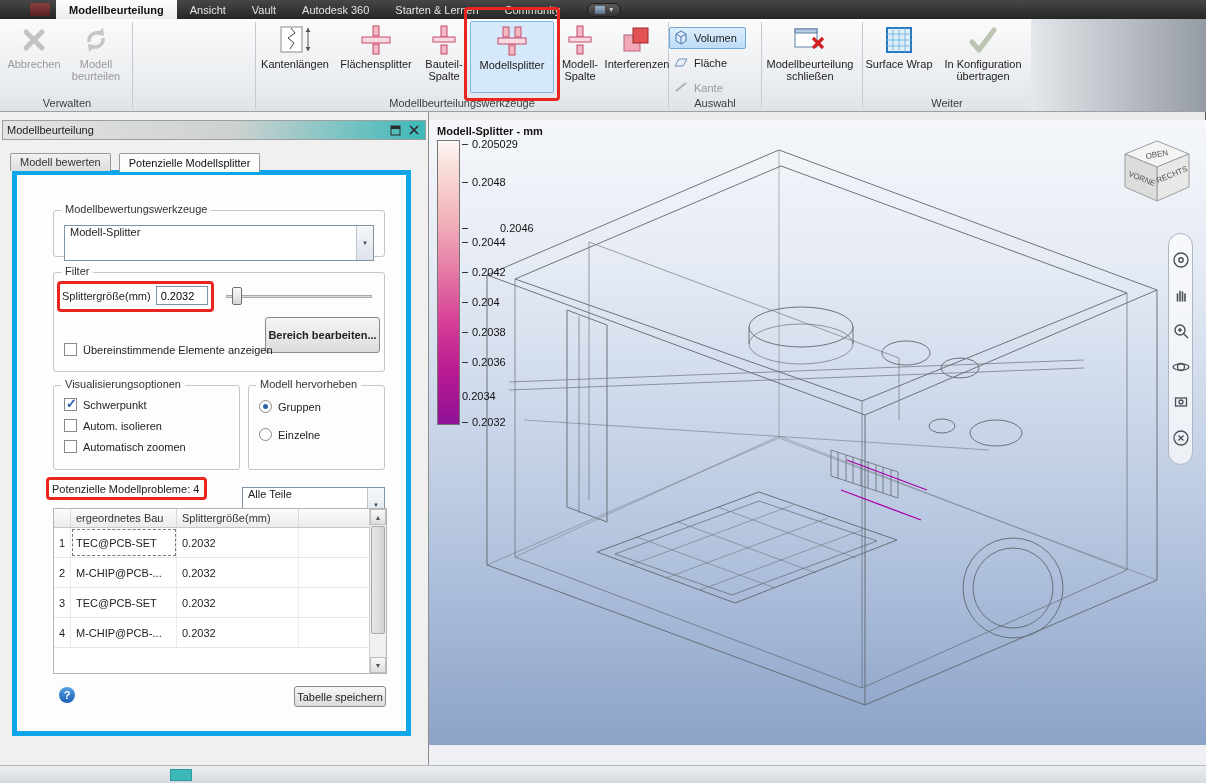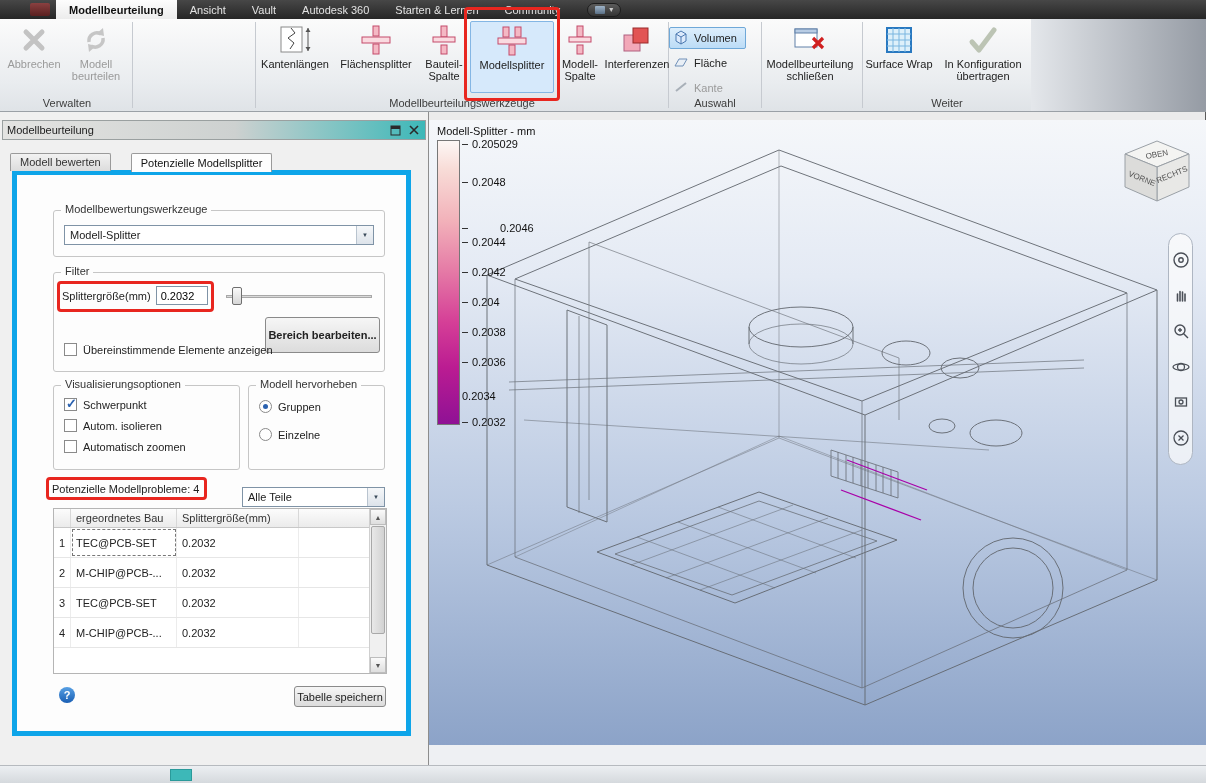--- a/index.html
+++ b/index.html
@@ -50,28 +50,28 @@
   
   .panel { position:absolute; left:0; top:112px; width:429px; height:653px;
            background:#f0f0f0; border-right:1px solid #8d8d8d; }
   .panel-title { position:absolute; left:2px; top:8px; right:2px; height:20px;
                  display:flex; align-items:center; padding:0 4px;
                  background:linear-gradient(to right,#e4e4e2,#cdd1d0 55%,#3db8b8);
                  border:1px solid #9aa0a0; }
   .panel-title .ttl { flex:1; color:#1b1b1b; }
   .tbtn { width:15px; height:14px; display:flex; align-items:center; justify-content:center; margin-left:3px; color:#333; }
   .panel-tabs { position:absolute; left:10px; top:41px; display:flex; z-index:3; }
-  .ptab { padding:2px 9px 3px; border:1px solid #9a9a9a; border-bottom:none; margin-right:20px;
+  .ptab { padding:2px 9px 3px; border:1px solid #9a9a9a; border-bottom:none; margin-right:8px;
           background:linear-gradient(#f2f2f2,#dcdcdc); border-radius:2px 2px 0 0; color:#333; }
   .ptab.active { background:#fdfdfd; padding-top:3px; margin-bottom:-1px; color:#111; }
   .panel-content { position:absolute; left:12px; top:58px; width:399px; height:566px;
                    background:#fdfdfd; border:5px solid #0ea5e9; }
   .gbox { position:absolute; border:1px solid #c6c6c6; border-radius:3px; }
   .glabel { position:absolute; top:-8px; left:7px; background:#fdfdfd; padding:0 4px; color:#333; }
-  .combo { position:absolute; height:20px; background:#fff; border:1px solid #7f93a6; display:flex; align-items:center; }
+  .combo { position:absolute; height:36px; background:#fff; border:1px solid #7f93a6; display:flex; align-items:flex-start; }
   .combo-text { flex:1; padding:0 5px; overflow:hidden; white-space:nowrap; }
   .combo-arrow { width:17px; align-self:stretch; border-left:1px solid #b9c4cf;
                  background:linear-gradient(#f5f7f9,#dde3ea); display:flex; align-items:center; justify-content:center; }
   .combo-arrow::after { content:"▼"; font-size:6px; color:#3a4a5a; }
   .txt { border:1px solid #7f93a6; height:19px; width:52px; padding:1px 4px; font:inherit; background:#fff; }
   .btn { background:linear-gradient(#f6f6f6,#dcdcdc); border:1px solid #8a8a8a; border-radius:3px;
          display:flex; align-items:center; justify-content:center; cursor:default; }
   .cbrow, .rbrow { position:absolute; display:flex; align-items:center; gap:6px; }
   .cb { width:13px; height:13px; border:1px solid #8a8a8a; background:#fff; position:relative; flex:none; }
   .cb.checked::after { content:"✓"; position:absolute; left:1px; top:-3px; color:#2b62b0; font-size:13px; font-weight:bold; }
@@ -105,21 +105,21 @@
                background:linear-gradient(to right,#e8e8e8,#d2d2d2); border:1px solid #a8a8a8; border-radius:2px; }
   .help { position:absolute; left:42px; top:512px; width:16px; height:16px; border-radius:50%;
           background:linear-gradient(#57a0e4,#1a5fb4); color:#fff; display:flex; align-items:center;
           justify-content:center; font-weight:bold; font-size:11px; }
   .help::after { content:"?"; }
 
   
   .viewport { position:absolute; left:429px; top:120px; width:777px; height:625px; overflow:hidden;
               background:linear-gradient(180deg,#f5f7fa 0%,#e4eaf4 25%,#bbcae2 62%,#8ca3c8 100%); }
   .below-vp { position:absolute; left:429px; top:745px; width:777px; height:20px; background:#eef0f3; }
-  .legend-title { position:absolute; left:8px; top:5px; color:#111; }
+  .legend-title { position:absolute; left:8px; top:5px; color:#111;font-weight:bold; }
   .legend-bar { position:absolute; left:8px; top:20px; width:23px; height:285px; border:1px solid #777;
                 background:linear-gradient(180deg,#fdf7f5 0%,#f8dcd7 10%,#f2b2ba 28%,#e57aa6 46%,#d53f97 64%,#bb1c92 80%,#8f1195 100%); }
   .ltick { position:absolute; left:33px; height:12px; display:flex; align-items:center; gap:4px; color:#111; }
   .ltick .dash { width:6px; height:1px; background:#333; }
   .navbar { position:absolute; left:739px; top:113px; width:25px; height:232px;
             background:rgba(252,252,252,0.72); border:1px solid #aeb6c2; border-radius:13px;
             display:flex; flex-direction:column; align-items:center; justify-content:space-around; padding:8px 0; }
   .navbar svg { display:block; }
   .viewcube { position:absolute; left:690px; top:15px; width:76px; height:78px; }
   .model { position:absolute; left:0; top:0; }

